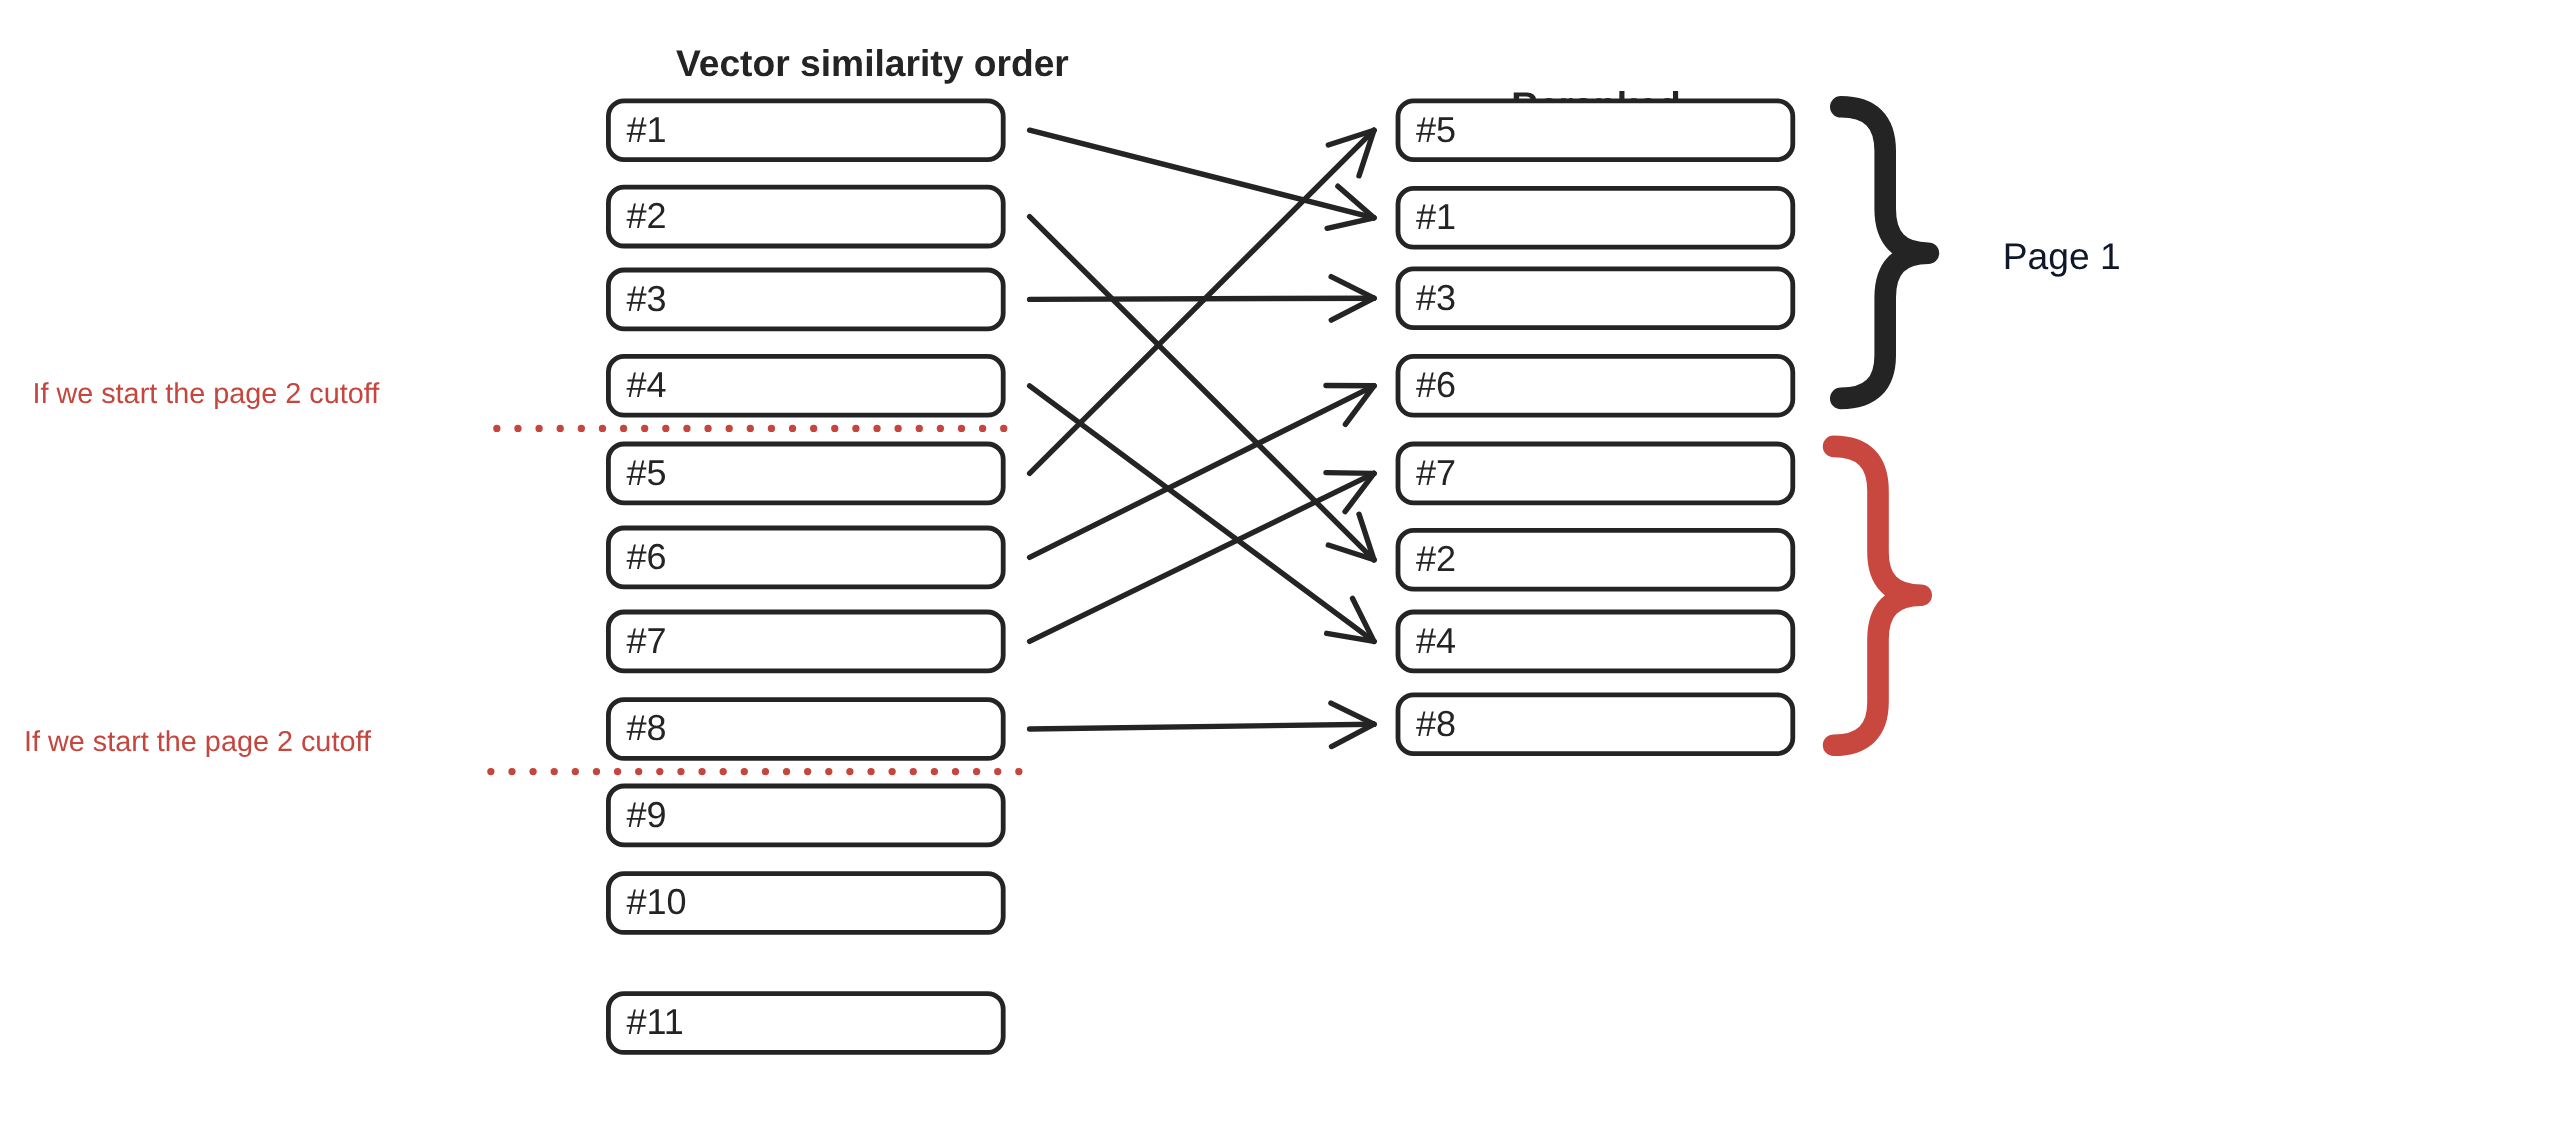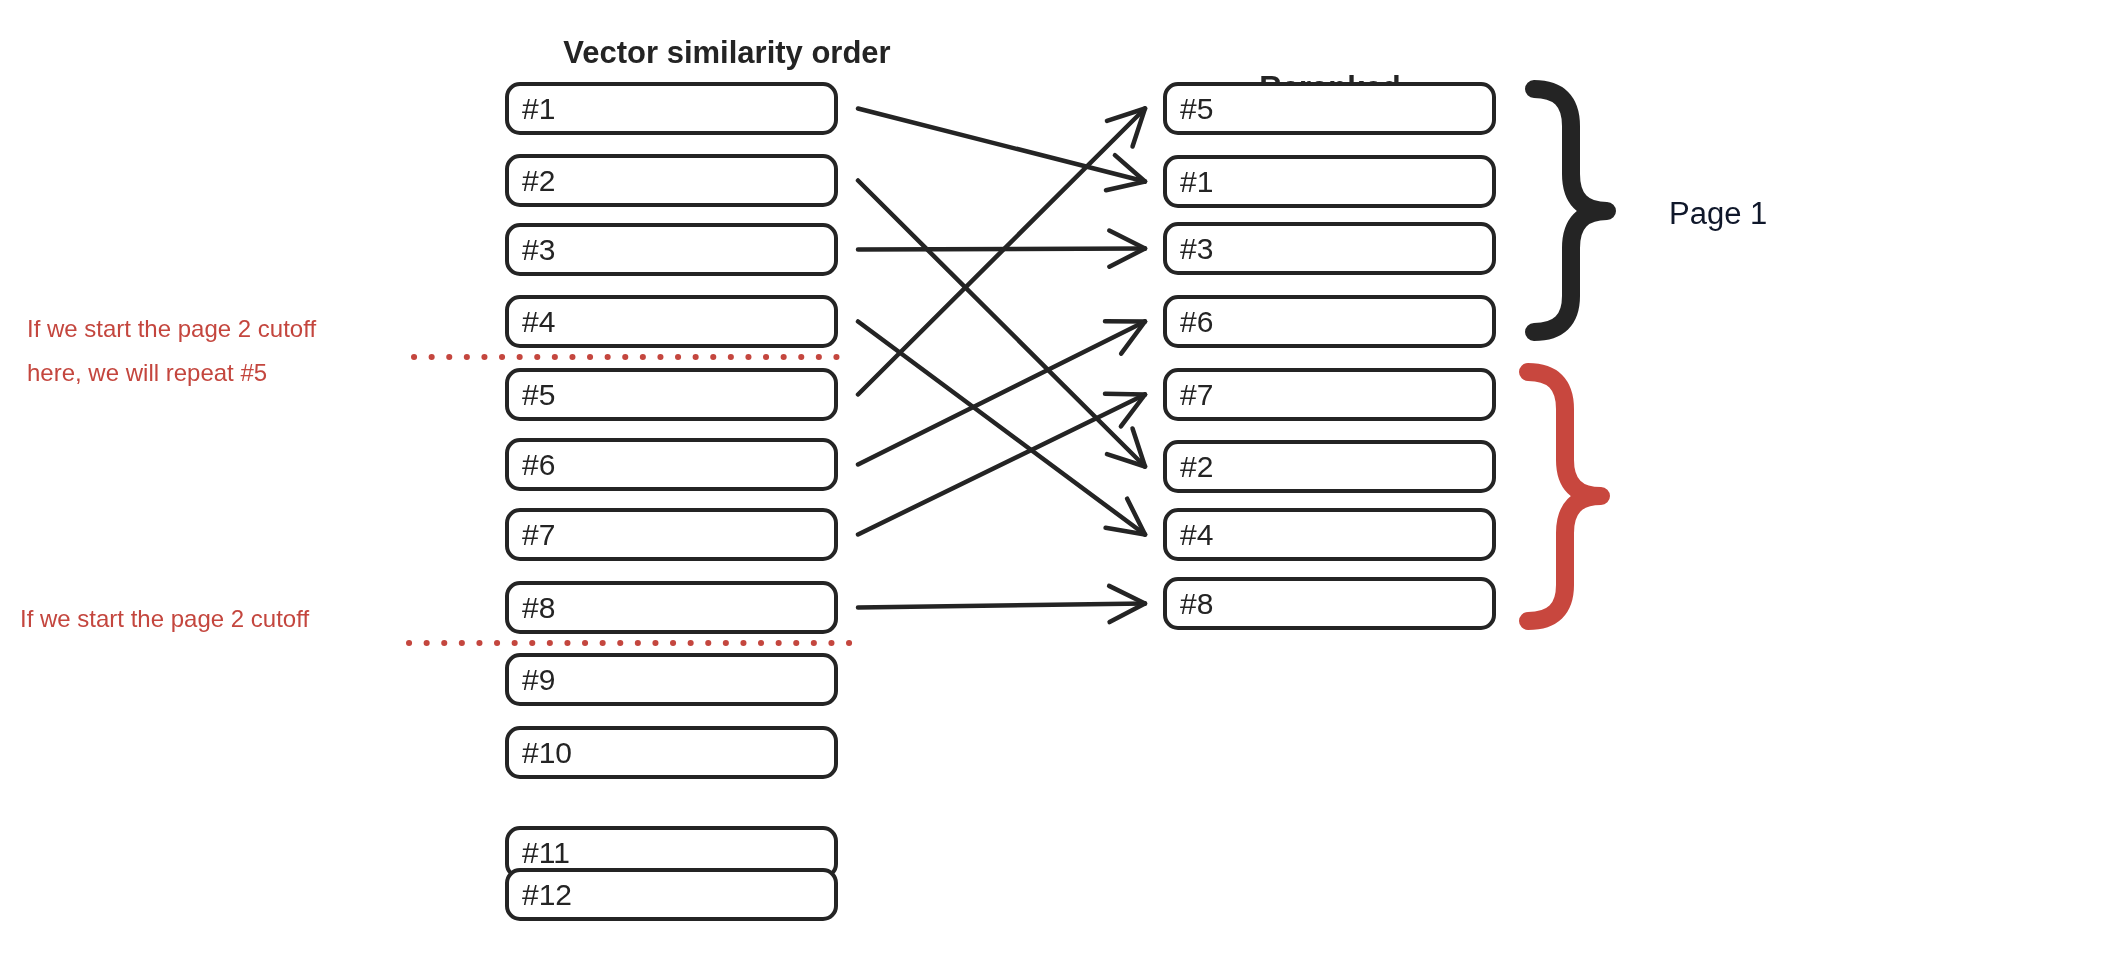--- a/index.html
+++ b/index.html
@@ -111,34 +111,32 @@
   <div class="rank-box left-box" style="top:154px">#2</div>
   <div class="rank-box left-box" style="top:223px">#3</div>
   <div class="rank-box left-box" style="top:295px">#4</div>
   <div class="rank-box left-box" style="top:368px">#5</div>
   <div class="rank-box left-box" style="top:438px">#6</div>
   <div class="rank-box left-box" style="top:508px">#7</div>
   <div class="rank-box left-box" style="top:581px">#8</div>
   <div class="rank-box left-box" style="top:653px">#9</div>
   <div class="rank-box left-box" style="top:726px">#10</div>
   <div class="rank-box left-box" style="top:826px">#11</div>
-  <div class="rank-box left-box" style="top:868px">#12</div>
 
   <div class="rank-box right-box" style="top:82px">#5</div>
   <div class="rank-box right-box" style="top:155px">#1</div>
   <div class="rank-box right-box" style="top:222px">#3</div>
   <div class="rank-box right-box" style="top:295px">#6</div>
   <div class="rank-box right-box" style="top:368px">#7</div>
   <div class="rank-box right-box" style="top:440px">#2</div>
   <div class="rank-box right-box" style="top:508px">#4</div>
   <div class="rank-box right-box" style="top:577px">#8</div>
 
   <div class="red-note" style="left:27px; top:307px;">
     <div>If we start the page 2 cutoff</div>
-    <div>here, we will repeat #5</div>
   </div>
 
   <div class="red-note" style="left:20px; top:597px;">
     <div>If we start the page 2 cutoff</div>
   </div>
 
   <div class="page1-label">Page 1</div>
 
 
 </div>

